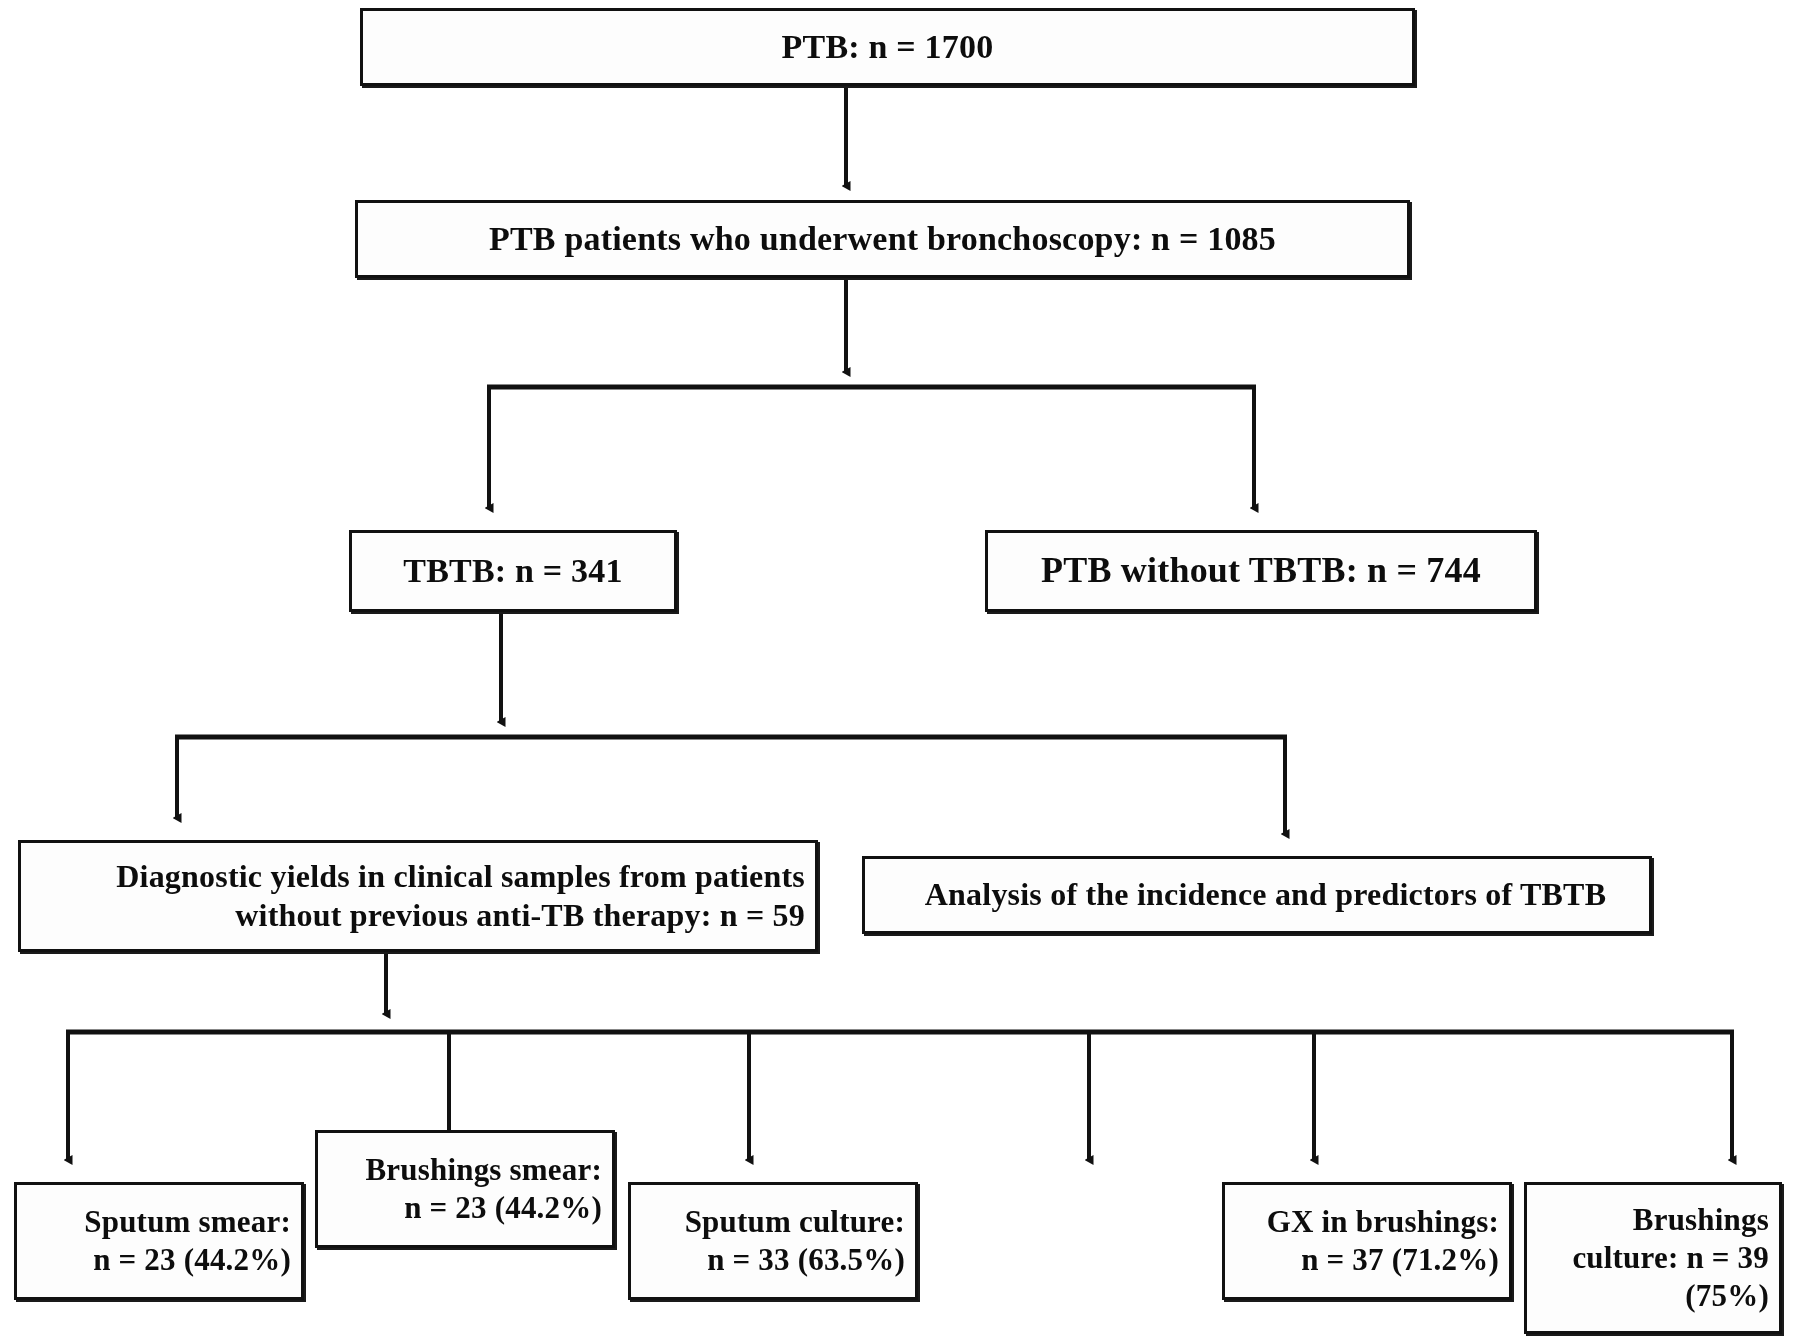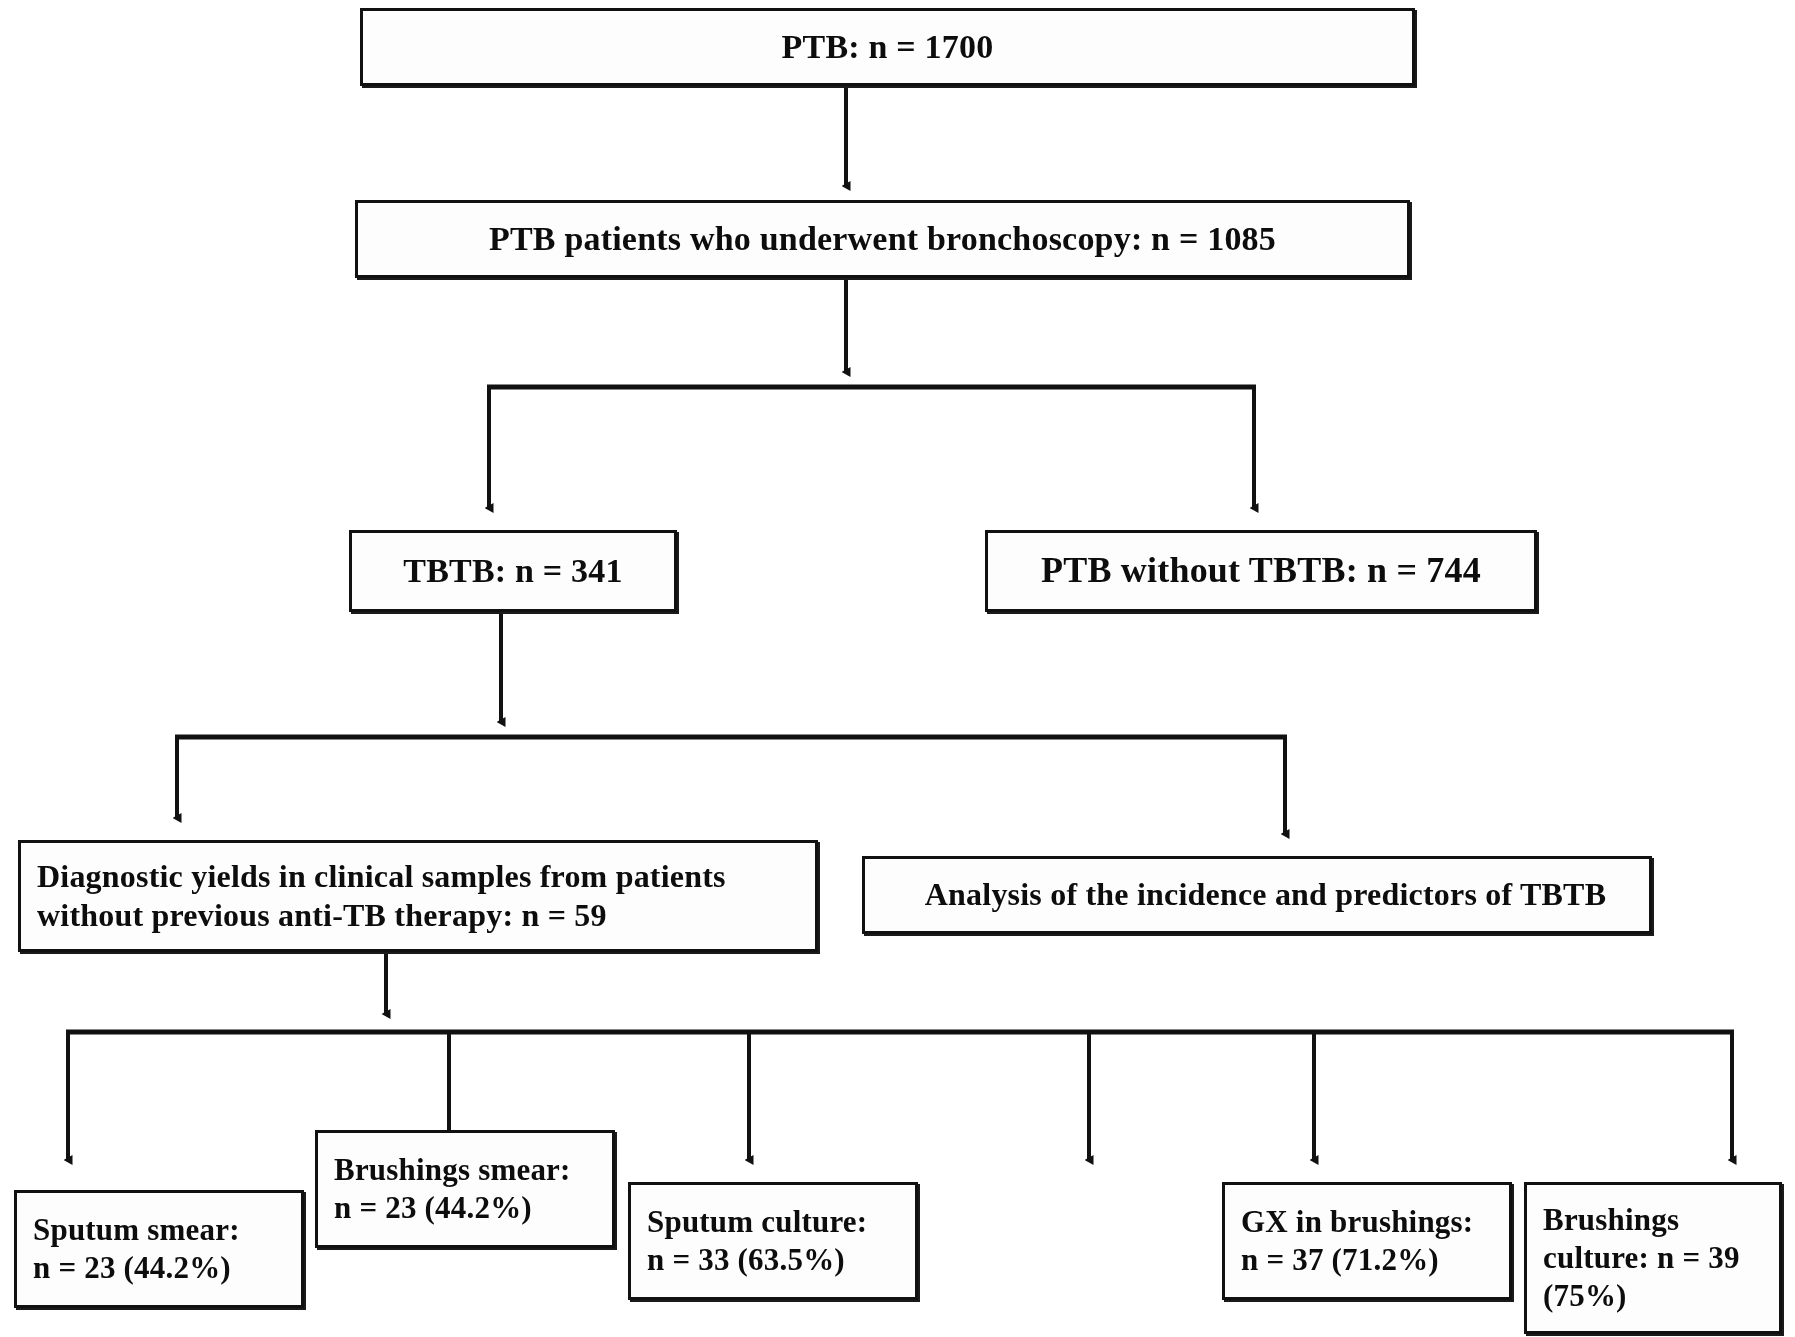--- a/index.html
+++ b/index.html
@@ -47,29 +47,29 @@
   #node-ptb          { left: 360px; top: 8px;    width: 1055px; height: 78px;  font-size: 34px; justify-content: center; }
   
   #node-bronch       { left: 355px; top: 200px;  width: 1055px; height: 78px;  font-size: 34px; }
   
   #node-tbtb         { left: 349px; top: 530px;  width: 328px;  height: 82px;  font-size: 34px; }
   #node-no-tbtb      { left: 985px; top: 530px;  width: 552px;  height: 82px;  font-size: 36px; }
   
   #node-yields       { left: 18px;  top: 840px;  width: 800px;  height: 112px; font-size: 32px; }
   #node-analysis     { left: 862px; top: 856px;  width: 790px;  height: 78px;  font-size: 32px; padding-left: 17px; }
   
-  #node-sputum-smear    { left: 14px;   top: 1182px; width: 290px; height: 118px; font-size: 31px; margin-top: 8px; }
+  #node-sputum-smear    { left: 14px;   top: 1182px; width: 290px; height: 118px; font-size: 31px; }
   #node-brush-smear     { left: 315px;  top: 1130px; width: 300px; height: 118px; font-size: 31px; }
   #node-sputum-culture  { left: 628px;  top: 1182px; width: 290px; height: 118px; font-size: 31px; }
   #node-gx-sputum       { left: 930px;  top: 1182px; width: 280px; height: 118px; font-size: 31px; }
   #node-gx-brushings    { left: 1222px; top: 1182px; width: 290px; height: 118px; font-size: 31px; }
   #node-brush-culture   { left: 1524px; top: 1182px; width: 258px; height: 152px; font-size: 31px; }
 
   .node .txt { padding: 0 10px; line-height: 1.22; }
-  .left .txt { padding-left: 16px; padding-right: 10px; }
+  .left .txt { padding-left: 16px; padding-right: 10px; text-align: right; }
 </style>
 </head>
 <body>
 
 <div id="canvas">
 
   <svg id="connectors" viewBox="0 0 1795 1337" width="1795" height="1337" aria-hidden="true">
     <defs>
       <marker id="arrowhead" markerWidth="10" markerHeight="9" refX="5" refY="4.5" orient="auto" markerUnits="userSpaceOnUse">
         <path d="M0,0 L10,0 L5,9 z" fill="#111111"></path>

